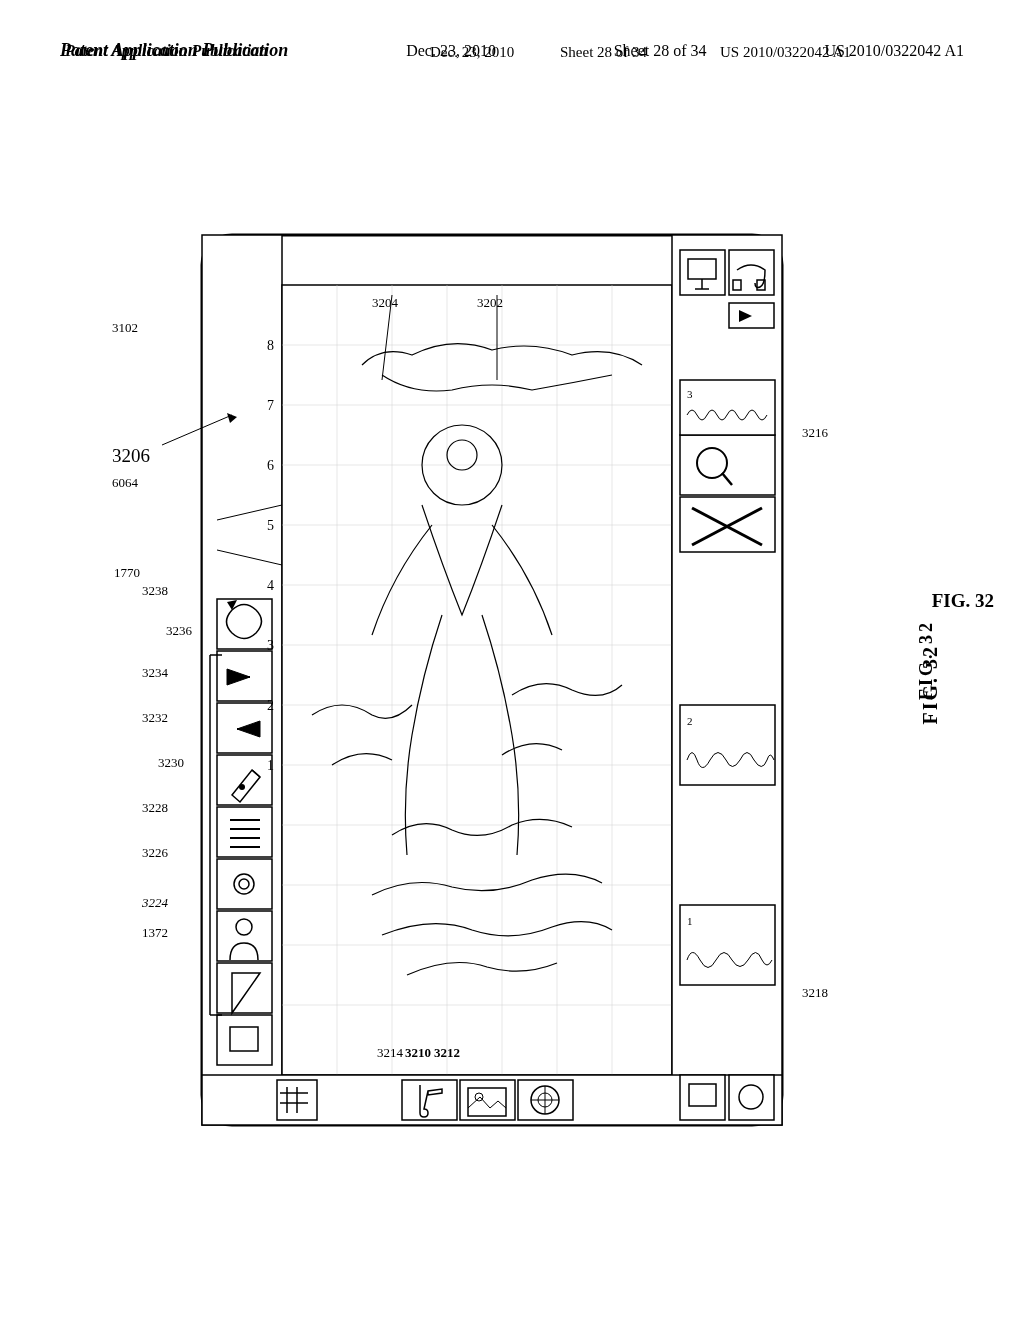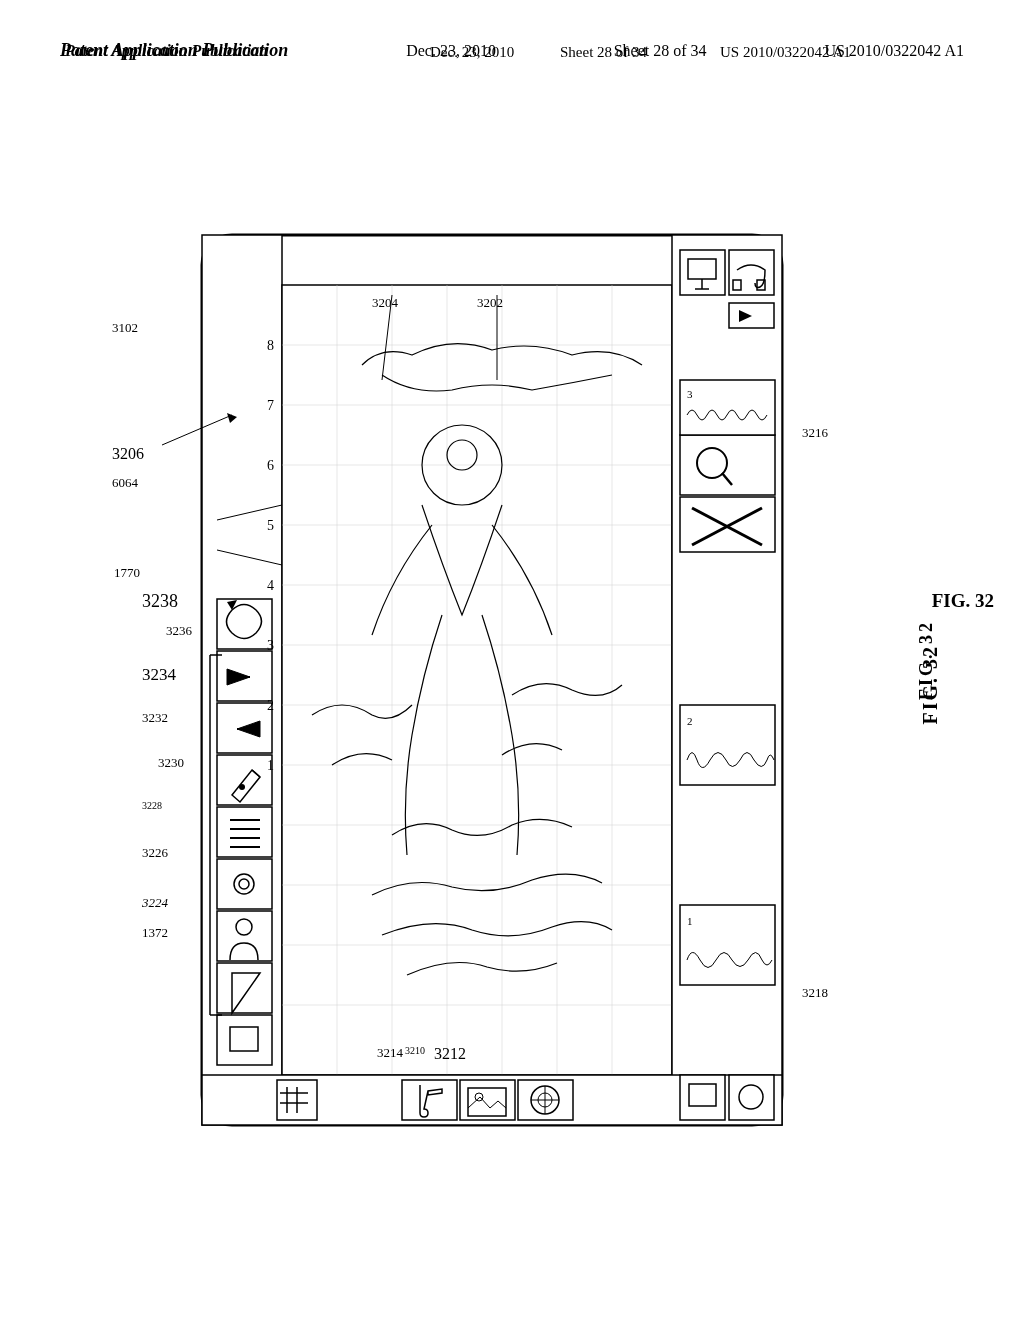--- a/index.html
+++ b/index.html
@@ -289,41 +289,41 @@
       <line x1="98" y1="440" x2="98" y2="800" stroke="black" stroke-width="1.5"></line>
       <line x1="98" y1="440" x2="110" y2="440" stroke="black" stroke-width="1.5"></line>
       <line x1="98" y1="800" x2="110" y2="800" stroke="black" stroke-width="1.5"></line>
 
     </svg>
 
     <div style="position:absolute; top:155px; left:30px; font-size:13px;">3102</div>
     <div style="position:absolute; top:130px; left:290px; font-size:13px;">3204</div>
     <div style="position:absolute; top:130px; left:395px; font-size:13px;">3202</div>
 
-    <div style="position:absolute; top:280px; left:30px; font-size:16px;">3206</div>
+    <div style="position:absolute; top:280px; left:30px; font-size:19px;">3206</div>
     <div style="position:absolute; top:310px; left:30px; font-size:13px;">6064</div>
 
     <div style="position:absolute; top:260px; left:720px; font-size:13px;">3216</div>
     <div style="position:absolute; top:820px; left:720px; font-size:13px;">3218</div>
 
     <div style="position:absolute; top:400px; left:32px; font-size:13px;">1770</div>
 
     <div style="position:absolute; top:760px; left:60px; font-size:13px;">1372</div>
     <div style="position:absolute; top:730px; left:60px; font-size:13px;font-style:italic;">3224</div>
     <div style="position:absolute; top:680px; left:60px; font-size:13px;">3226</div>
-    <div style="position:absolute; top:635px; left:60px; font-size:10px;">3228</div>
+    <div style="position:absolute; top:635px; left:60px; font-size:13px;">3228</div>
     <div style="position:absolute; top:590px; left:60px; font-size:13px;margin-left:16px;">3230</div>
     <div style="position:absolute; top:545px; left:60px; font-size:13px;">3232</div>
-    <div style="position:absolute; top:500px; left:60px; font-size:17px;">3234</div>
+    <div style="position:absolute; top:500px; left:60px; font-size:13px;">3234</div>
     <div style="position:absolute; top:458px; left:60px; font-size:13px;margin-left:24px;">3236</div>
-    <div style="position:absolute; top:418px; left:60px; font-size:18px;margin-top:8px;">3238</div>
+    <div style="position:absolute; top:418px; left:60px; font-size:13px;">3238</div>
 
     <div style="position:absolute; top:880px; left:295px; font-size:13px;font-family:Liberation Serif, serif;">3214</div>
-    <div style="position:absolute; top:880px; left:323px; font-size:10px;">3210</div>
-    <div style="position:absolute; top:880px; left:352px; font-size:16px;">3212</div>
+    <div style="position:absolute; top:880px; left:323px; font-size:13px;font-weight:bold;">3210</div>
+    <div style="position:absolute; top:880px; left:352px; font-size:13px;font-weight:bold;">3212</div>
 
     <div style="position:absolute; top:455px; right:5px; font-size:18px; font-weight:bold; writing-mode:vertical-rl; transform:rotate(180deg); letter-spacing:3px;">FIG. 32</div>
 
   </div>
 </div>
 
 <div style="position:absolute; top:42px; left:65px; font-size:16px; font-style:italic; font-weight:bold;">Patent Application Publication</div>
 <div style="position:absolute; top:44px; left:430px; font-size:15px;">Dec. 23, 2010</div>
 <div style="position:absolute; top:44px; left:560px; font-size:15px;">Sheet 28 of 34</div>
 <div style="position:absolute; top:44px; left:720px; font-size:15px;">US 2010/0322042 A1</div>

